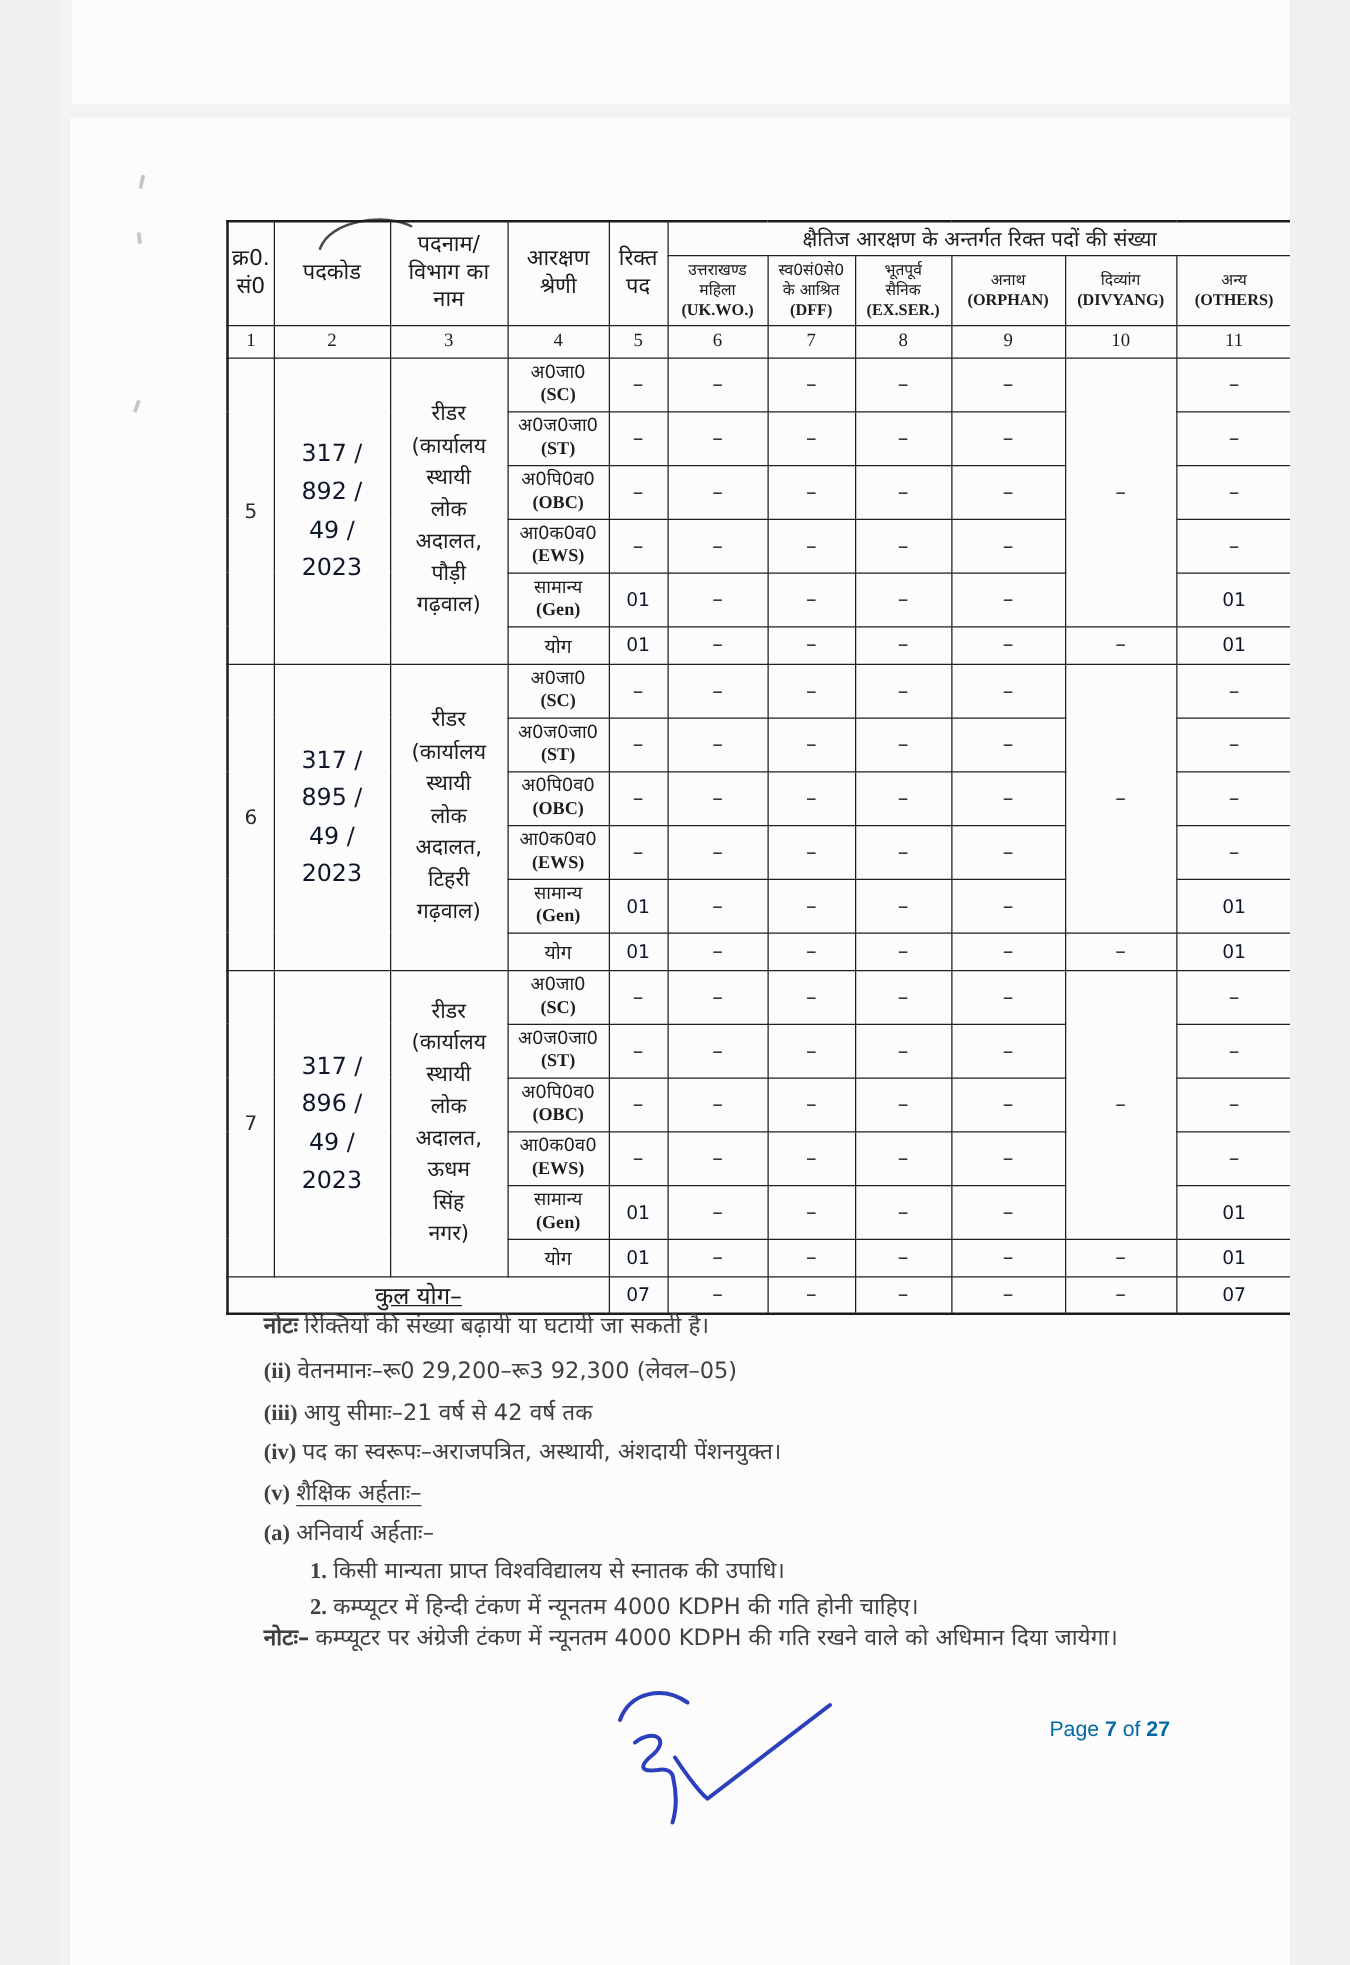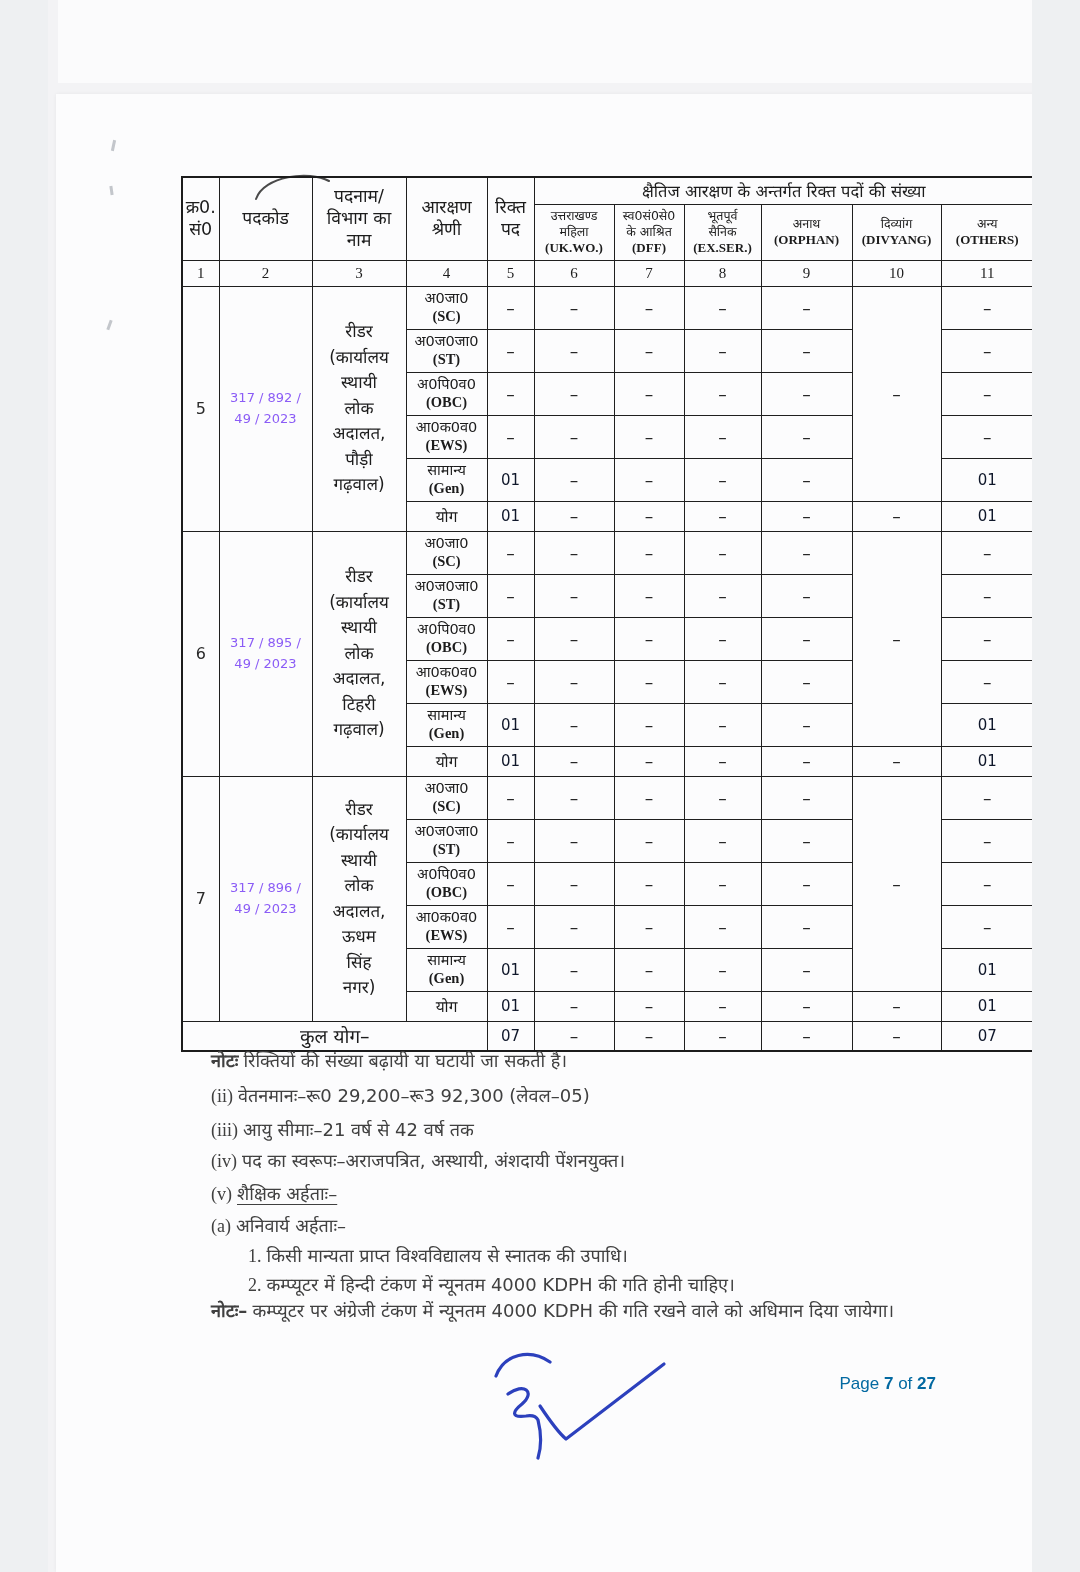--- a/index.html
+++ b/index.html
@@ -15,33 +15,33 @@
              color:#1c1c1c; border:2px solid #1c1c1c; background:transparent; }
   .vt th, .vt td { border:1.6px solid #1f1f1f; text-align:center; vertical-align:middle; padding:0 1px; overflow:hidden; font-weight:normal; }
   tr.h1 { height:27px; } tr.h2 { height:56px; } tr.n { height:26px; }
   tr.c { height:43px; } tr.y { height:30px; } tr.t { height:30px; }
   .span-hdr { font-size:16.5px; }
   .hh { font-size:17.5px; white-space:pre-line; line-height:1.25; }
   .hs-hi { display:block; font-size:12.5px; line-height:1.25; white-space:pre-line; }
   .hs-en { display:block; font-size:13px; line-height:1.25; font-family:"Liberation Serif", serif; font-weight:bold; }
   .num { font-family:"Liberation Serif", serif; font-weight:bold; font-size:15px; }
   .sn  { font-size:16px; color:#2a2a2a; }
-  .code { font-size:13px; white-space:pre-line; line-height:1.6; color:#8b5cf6; }
+  .code { font-size:19px; white-space:pre-line; line-height:1.6; color:#0f172a; }
   .name { font-size:17px; white-space:pre-line; line-height:1.5; }
   .cat-hi { display:block; font-size:14.5px; line-height:1.2; }
   .cat-en { display:block; font-size:14.5px; line-height:1.2; font-family:"Liberation Serif", serif; font-weight:bold; }
   .dash { font-size:17px; font-weight:bold; color:#262626; }
   .val  { font-size:15px; font-weight:bold; color:#0f172a; }
   .yogl { font-size:15.5px; }
-  .totl { font-size:19px; }
+  .totl { font-size:19px;text-decoration:underline; }
 
   
   .note { position:absolute; left:163px; font-size:18px; color:#404040; line-height:1.45; }
   .note.ind { left:200px; }
-  .pfx  { font-family:"Liberation Serif", serif; font-weight:normal; margin-right:5px; }
+  .pfx  { font-family:"Liberation Serif", serif; font-weight:bold; margin-right:5px; }
   .pfxh { font-weight:bold; margin-right:5px; }
   .u { text-decoration:underline; text-underline-offset:4px; }
   .wrap { width:828px; }
 
   .pageno { position:absolute; top:1374px; right:96px; font-size:17px; color:#0369a1; font-family:"Liberation Sans", sans-serif; }
   .pageno b { font-weight:bold; }
   .mark { position:absolute; }
 </style>
 </head>
 <body>

